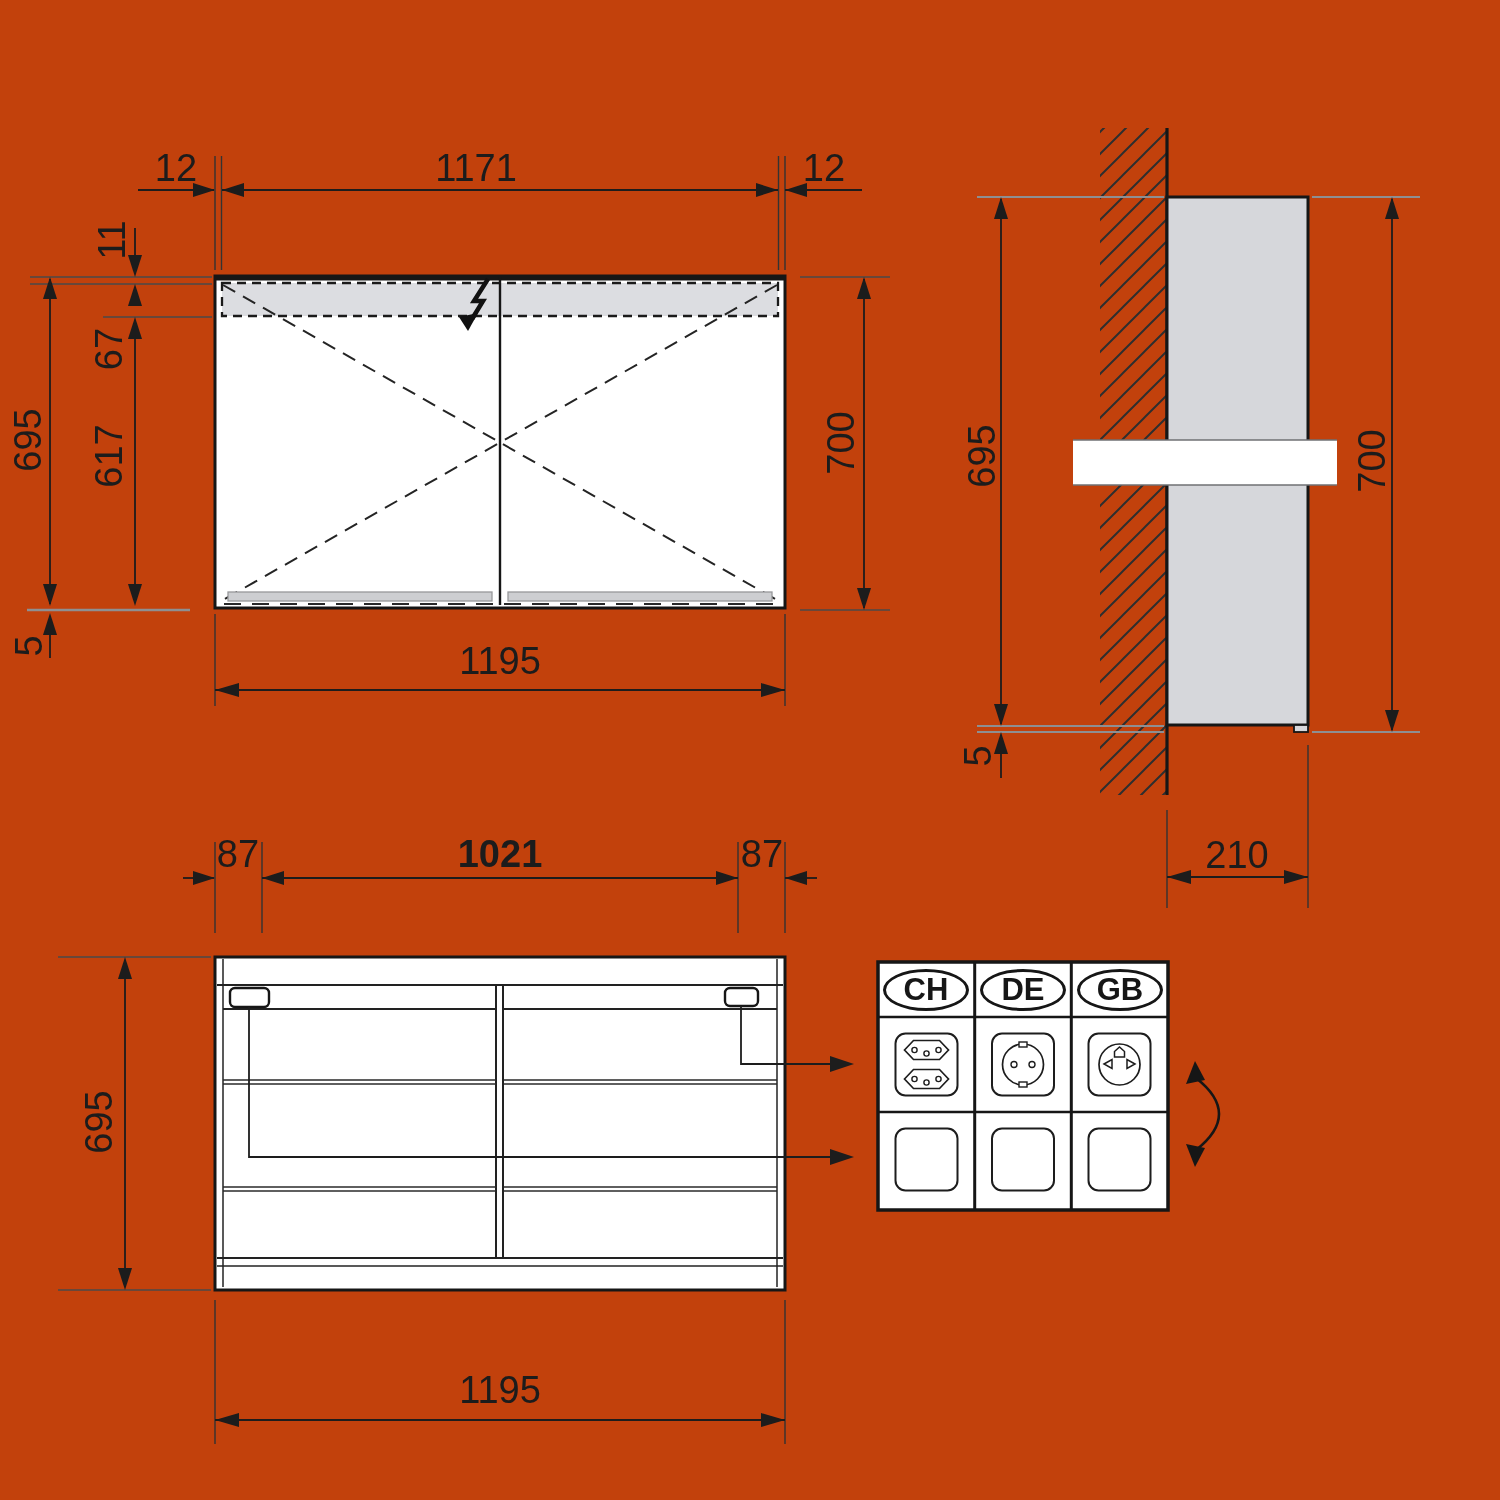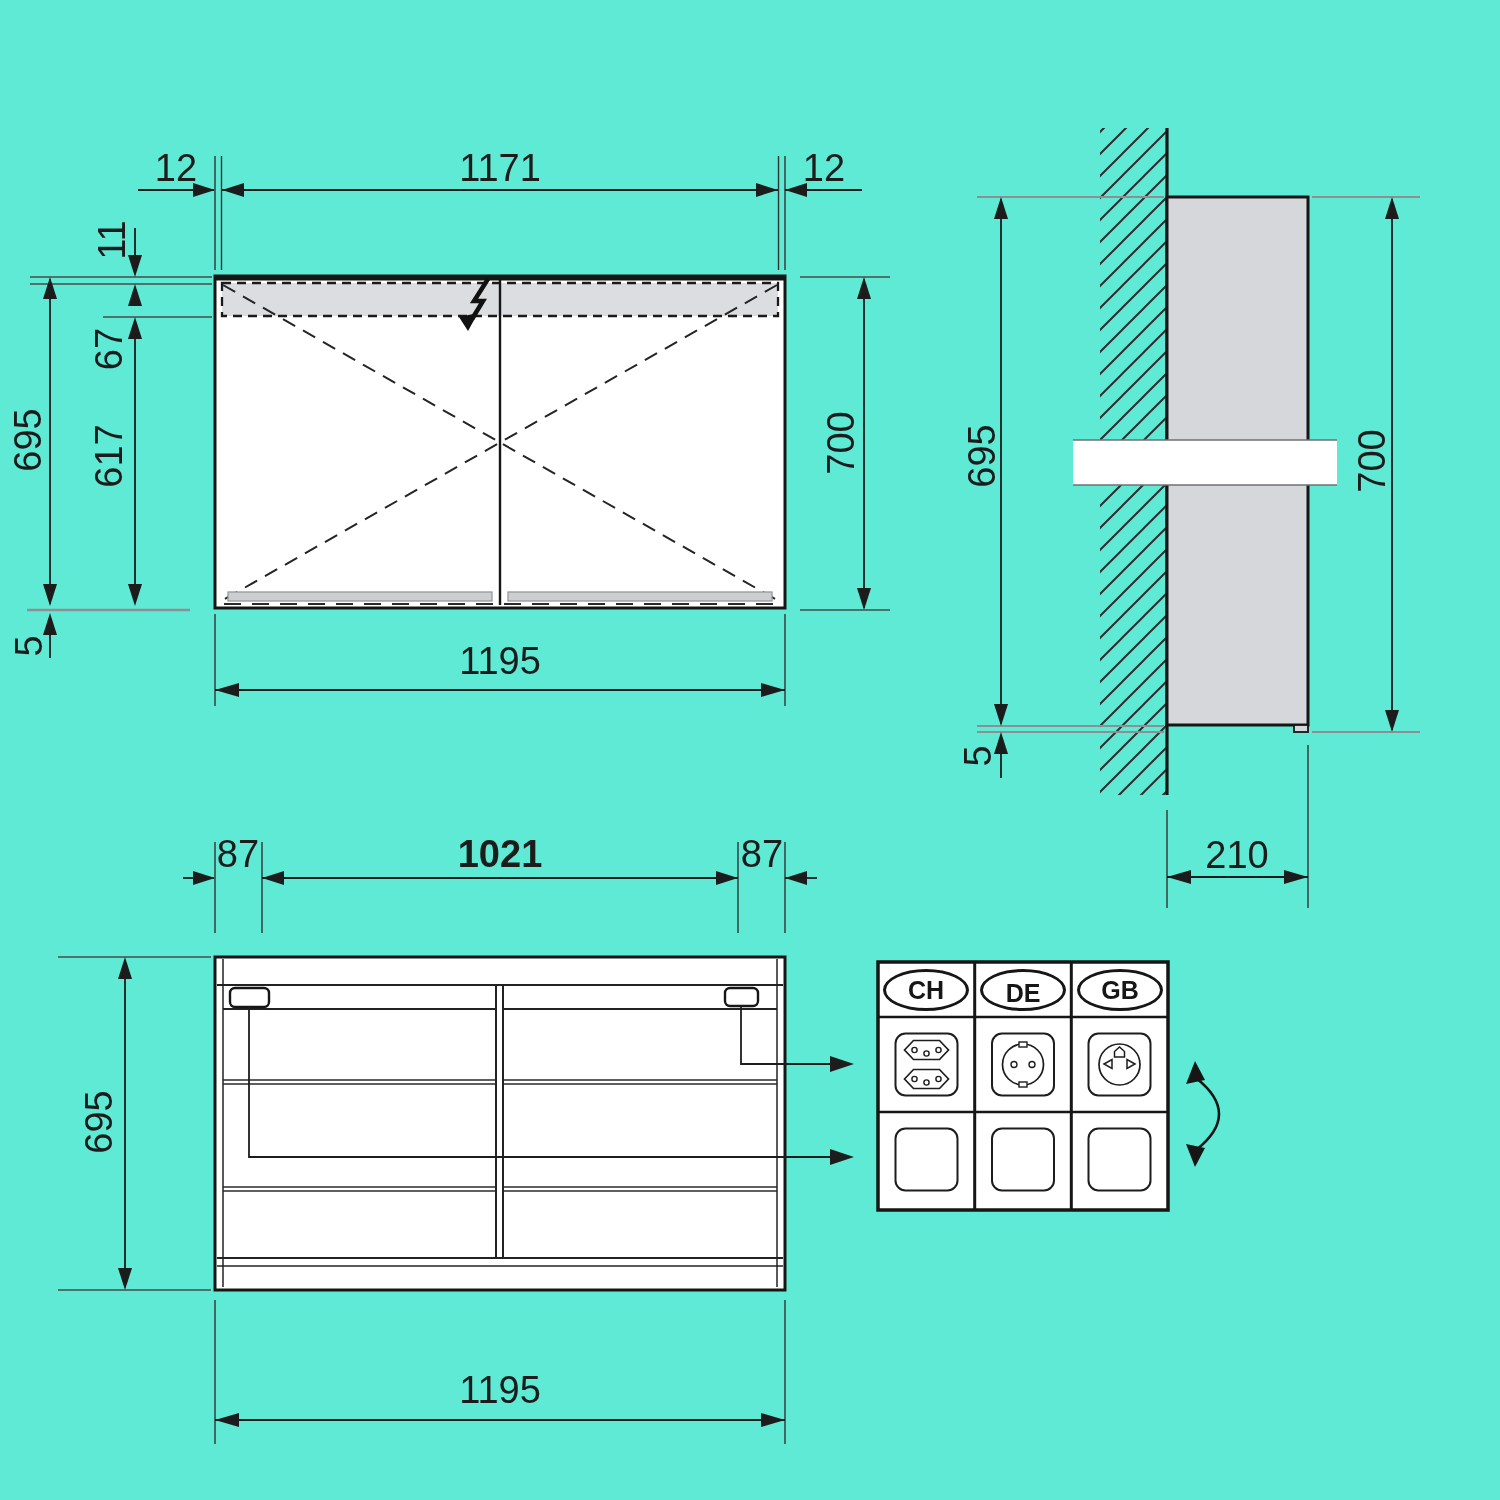--- a/index.html
+++ b/index.html
@@ -1,24 +1,24 @@
 <!DOCTYPE html>
 <html><head>
 <meta charset="utf-8">
 <style>
   html,body{margin:0;padding:0;background:#ffffff;}
-  .canvas{position:relative;width:1500px;height:1500px;background:#5eead4;
+  .canvas{position:relative;width:1500px;height:1500px;background:#c2410c;
           font-family:"Liberation Sans",sans-serif;overflow:hidden;}
   .canvas svg{position:absolute;left:0;top:0;}
   .lab{position:absolute;transform:translate(-50%,-50%);font-size:38px;color:#1c1c1c;
        white-space:nowrap;line-height:1;}
   .lab.v{transform:translate(-50%,-50%) rotate(-90deg);}
   .badge{position:absolute;width:86px;height:42px;border:3px solid #161616;border-radius:50%;
          transform:translate(-50%,-50%);display:flex;align-items:center;justify-content:center;
-         font-weight:bold;font-size:25px;color:#161616;background:#fff;box-sizing:border-box;}
+         font-weight:bold;font-size:31px;color:#161616;background:#fff;box-sizing:border-box;}
 </style>
 </head>
 <body>
 
 <div class="canvas">
 
 <svg width="1500" height="1500" viewBox="0 0 1500 1500">
   <defs>
     <pattern id="hatch" width="22" height="22" patternUnits="userSpaceOnUse">
       <path d="M0,22 L22,0 M-6,6 L6,-6 M16,28 L28,16" stroke="#2e2e2e" stroke-width="2" fill="none"></path>
@@ -227,21 +227,21 @@
 
     <g>
       <path d="M1196,1078 Q1242,1114 1196,1150" fill="none" stroke="#161616" stroke-width="2.6"></path>
       <polygon points="1186,1084 1205,1080 1195,1061" fill="#161616"></polygon>
       <polygon points="1186,1144 1205,1148 1195,1167" fill="#161616"></polygon>
     </g>
   </g>
 </svg>
 
 <div class="lab" style="left:176px;top:168px;">12</div>
-<div class="lab" style="left:500px;top:168px;">1171</div>
+<div class="lab" style="left:476px;top:168px;">1171</div>
 <div class="lab" style="left:824px;top:168px;">12</div>
 <div class="lab v" style="left:112px;top:240px;">11</div>
 <div class="lab v" style="left:109px;top:349px;">67</div>
 <div class="lab v" style="left:109px;top:456px;">617</div>
 <div class="lab v" style="left:28px;top:440px;">695</div>
 <div class="lab v" style="left:29px;top:646px;">5</div>
 <div class="lab v" style="left:841px;top:443px;">700</div>
 <div class="lab" style="left:500px;top:661px;">1195</div>
 
 <div class="lab v" style="left:982px;top:456px;">695</div>

